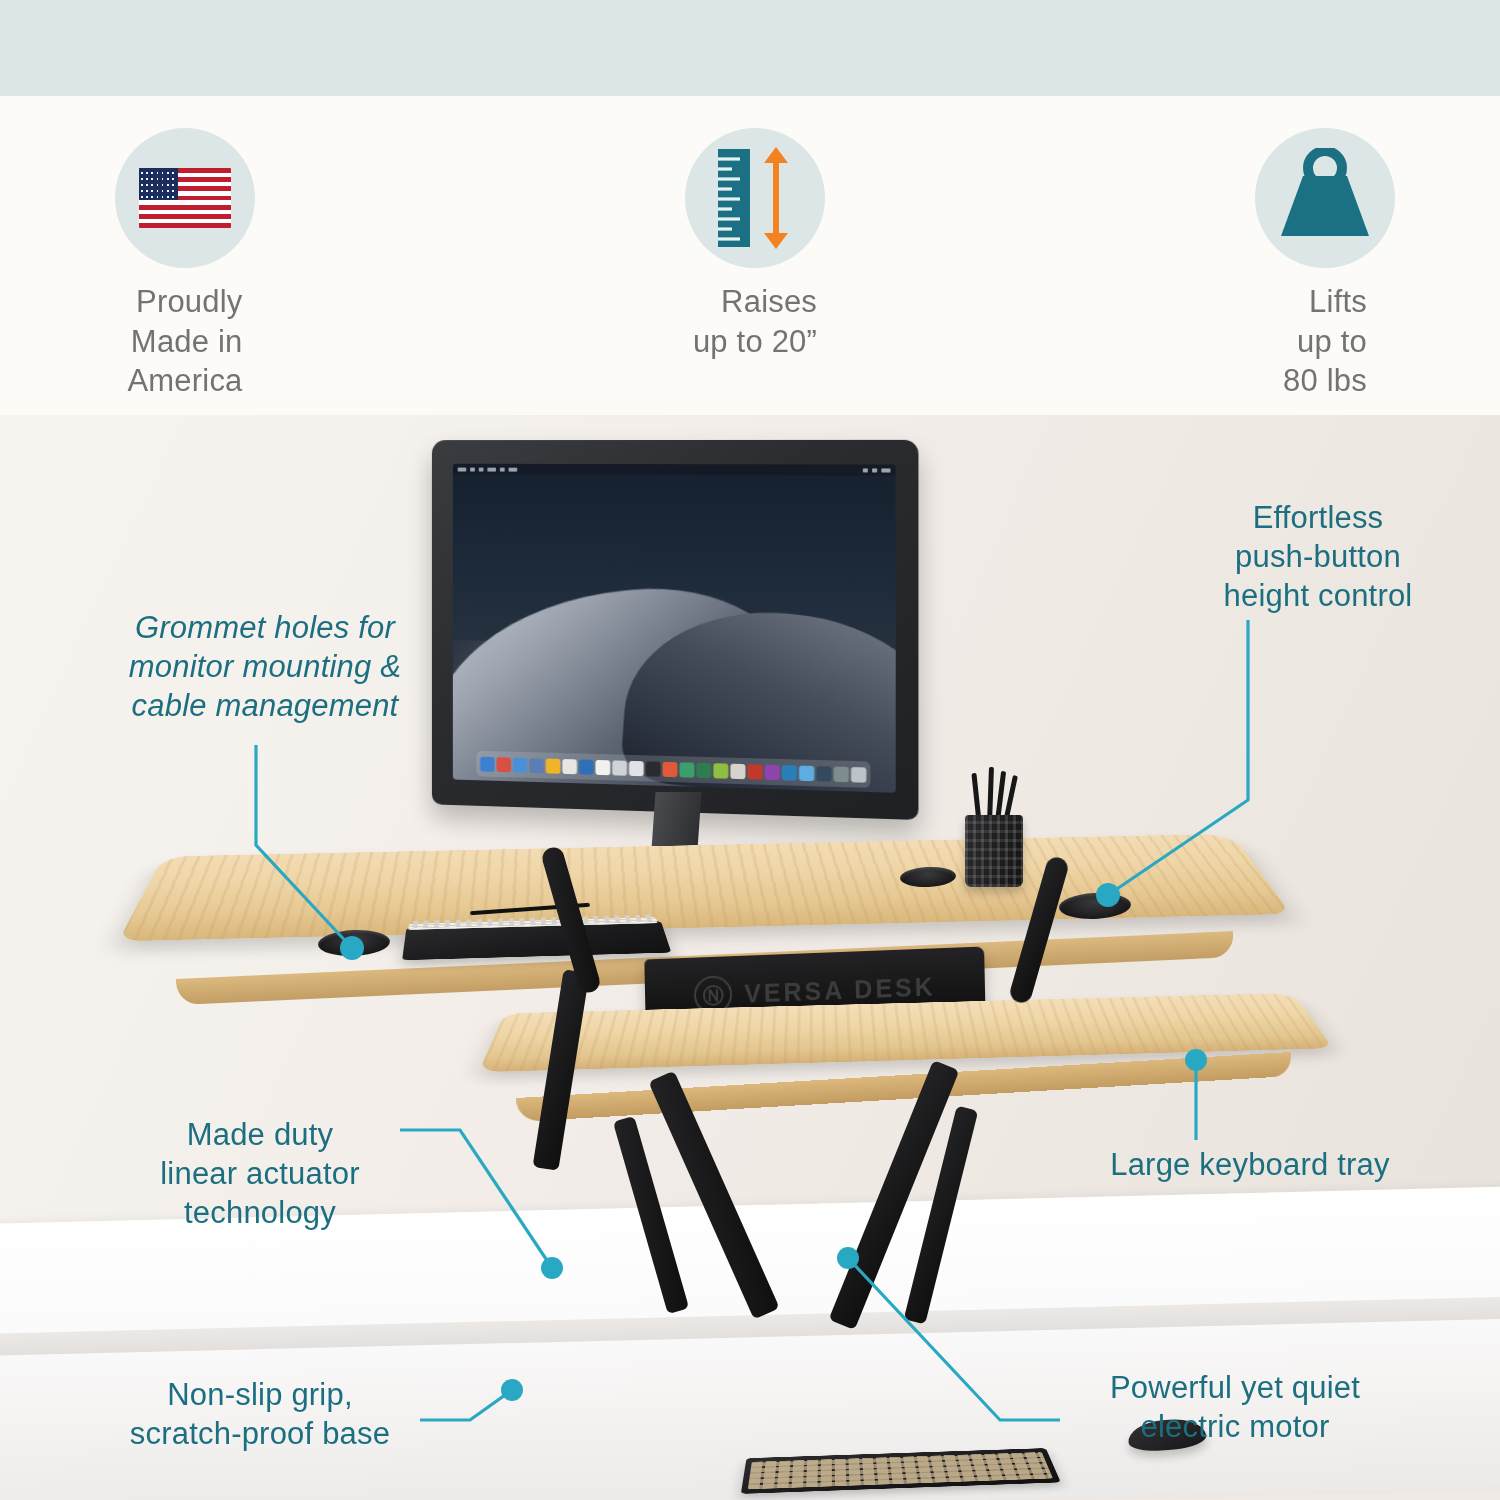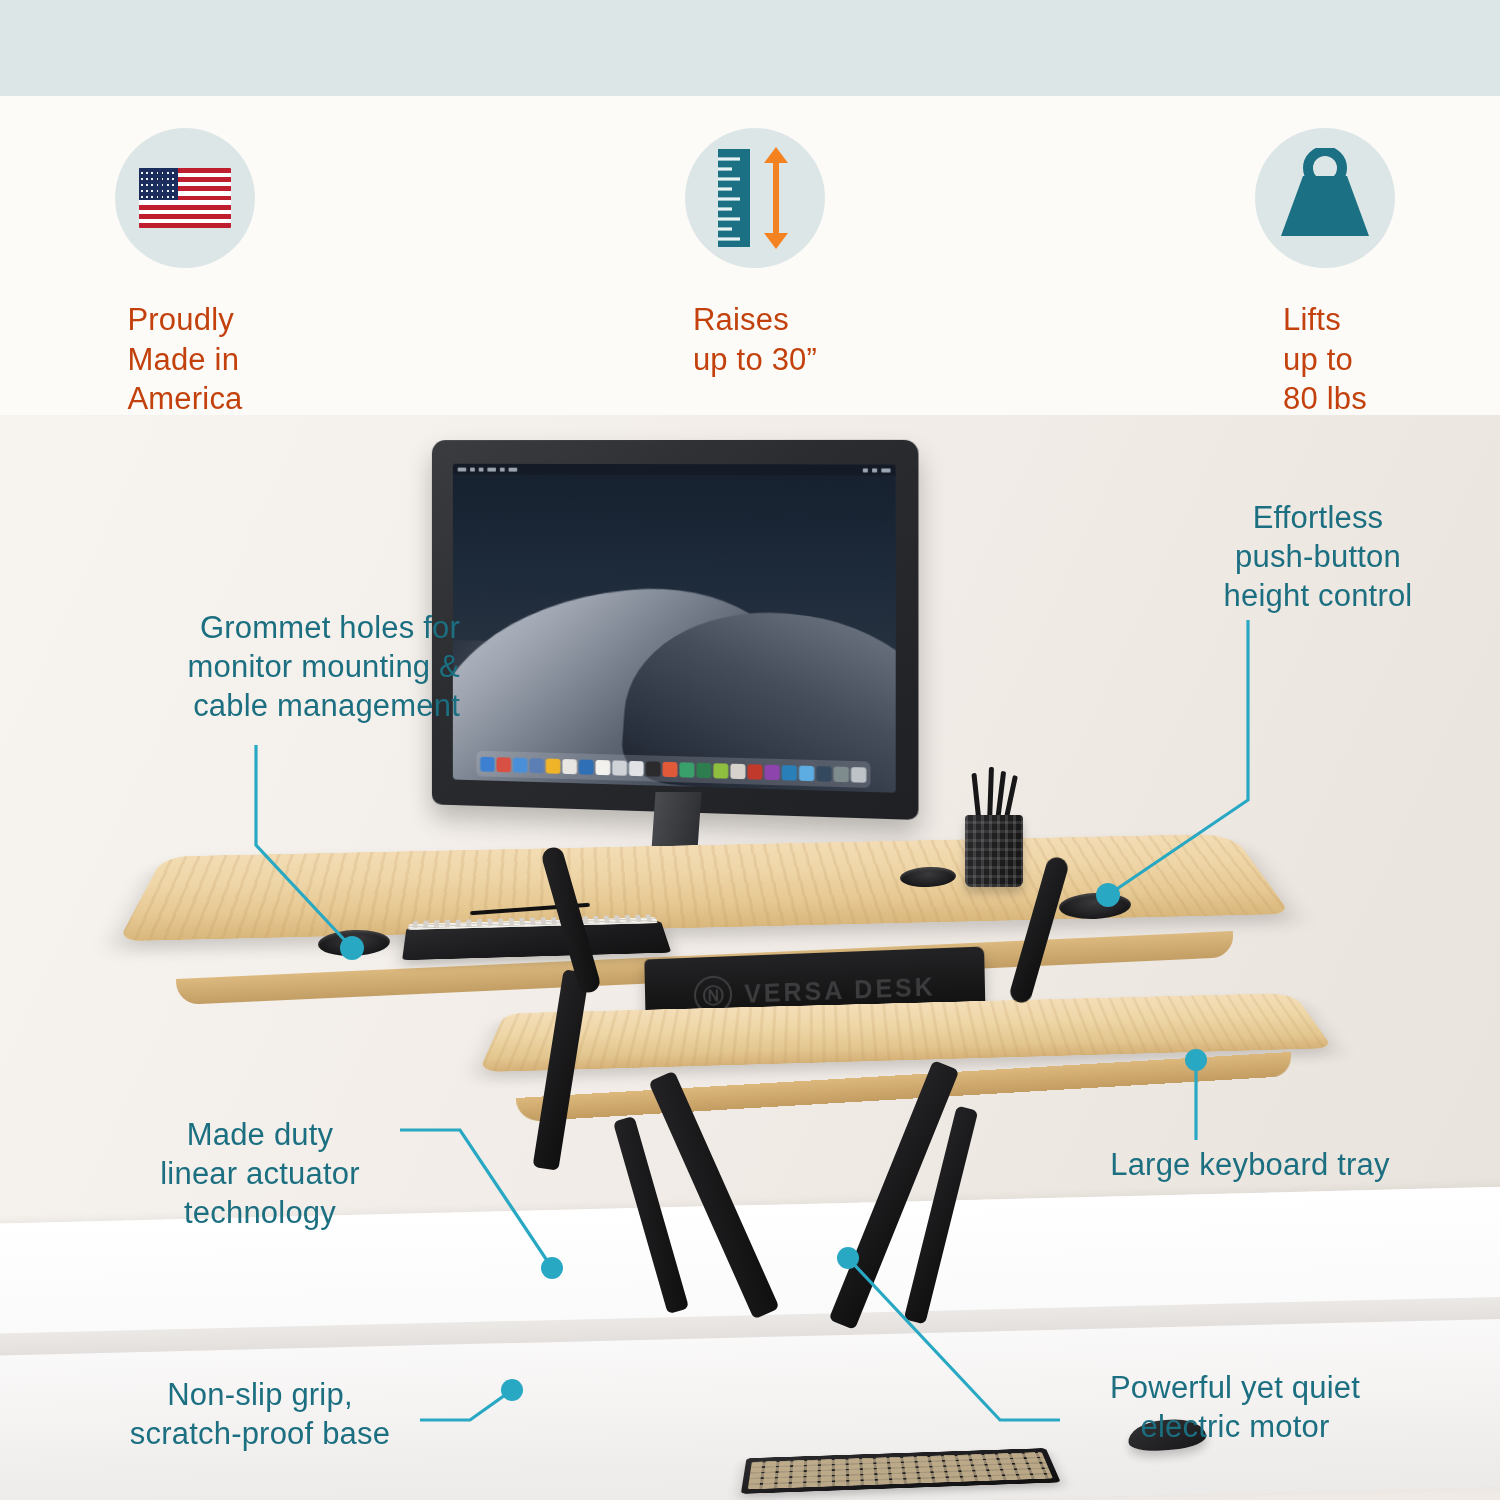--- a/index.html
+++ b/index.html
@@ -30,21 +30,21 @@
   }
   .feature{
     width:250px;display:flex;flex-direction:column;align-items:center;
   }
   .feature-circle{
     width:140px;height:140px;border-radius:50%;
     background:#dde6e7;display:flex;align-items:center;justify-content:center;
     position:relative;overflow:visible;
   }
   .feature-label{
-    margin-top:32px;text-align:left;color:#c2410c;
+    margin-top:14px;text-align:right;color:#737373;
     font-size:31px;line-height:1.28;font-weight:400;letter-spacing:.2px;
     white-space:pre-line;
   }
 
   
   .scene{
     position:absolute;left:0;top:415px;width:1500px;height:1085px;
     overflow:hidden;
     background:
       linear-gradient(to bottom,#f6f2ee 0%, #f3efeb 55%, #efeae6 100%);
@@ -319,21 +319,21 @@
             <line x1="18" y1="76" x2="40" y2="76"></line>
               <line x1="18" y1="86" x2="32" y2="86"></line>
             <line x1="18" y1="96" x2="40" y2="96"></line>
           </g>
           <line x1="76" y1="14" x2="76" y2="96" stroke="#f58220" stroke-width="6"></line>
           <path d="M76 4 L88 20 L64 20 Z" fill="#f58220"></path>
           <path d="M76 106 L88 90 L64 90 Z" fill="#f58220"></path>
         </svg>
       </div>
       <div class="feature-label">Raises
-up to 30”</div>
+up to 20”</div>
     </div>
 
     <div class="feature">
       <div class="feature-circle">
         <svg width="104" height="100" viewBox="0 0 104 100">
           <circle cx="52" cy="20" r="17" fill="none" stroke="#1b7083" stroke-width="10"></circle>
           <path d="M30 28 L74 28 L96 88 L8 88 Z" fill="#1b7083"></path>
         </svg>
       </div>
       <div class="feature-label">Lifts
@@ -459,21 +459,21 @@
     <g fill="#29a8c4">
       <circle cx="352" cy="948" r="12"></circle>
       <circle cx="1108" cy="895" r="12"></circle>
       <circle cx="552" cy="1268" r="11"></circle>
       <circle cx="1196" cy="1060" r="11"></circle>
       <circle cx="512" cy="1390" r="11"></circle>
       <circle cx="848" cy="1258" r="11"></circle>
     </g>
   </svg>
 
-  <div class="callout-text" style="left:70px;top:608px;width:390px;text-align:right;">Grommet holes for
+  <div class="callout-text" style="left:70px;top:608px;width:390px;text-align:center;font-style:italic;">Grommet holes for
 monitor mounting &amp;
 cable management</div>
 
   <div class="callout-text" style="left:1168px;top:498px;width:300px;text-align:center;">Effortless
 push-button
 height control</div>
 
   <div class="callout-text" style="left:110px;top:1115px;width:300px;text-align:center;">Made duty
 linear actuator
 technology</div>

